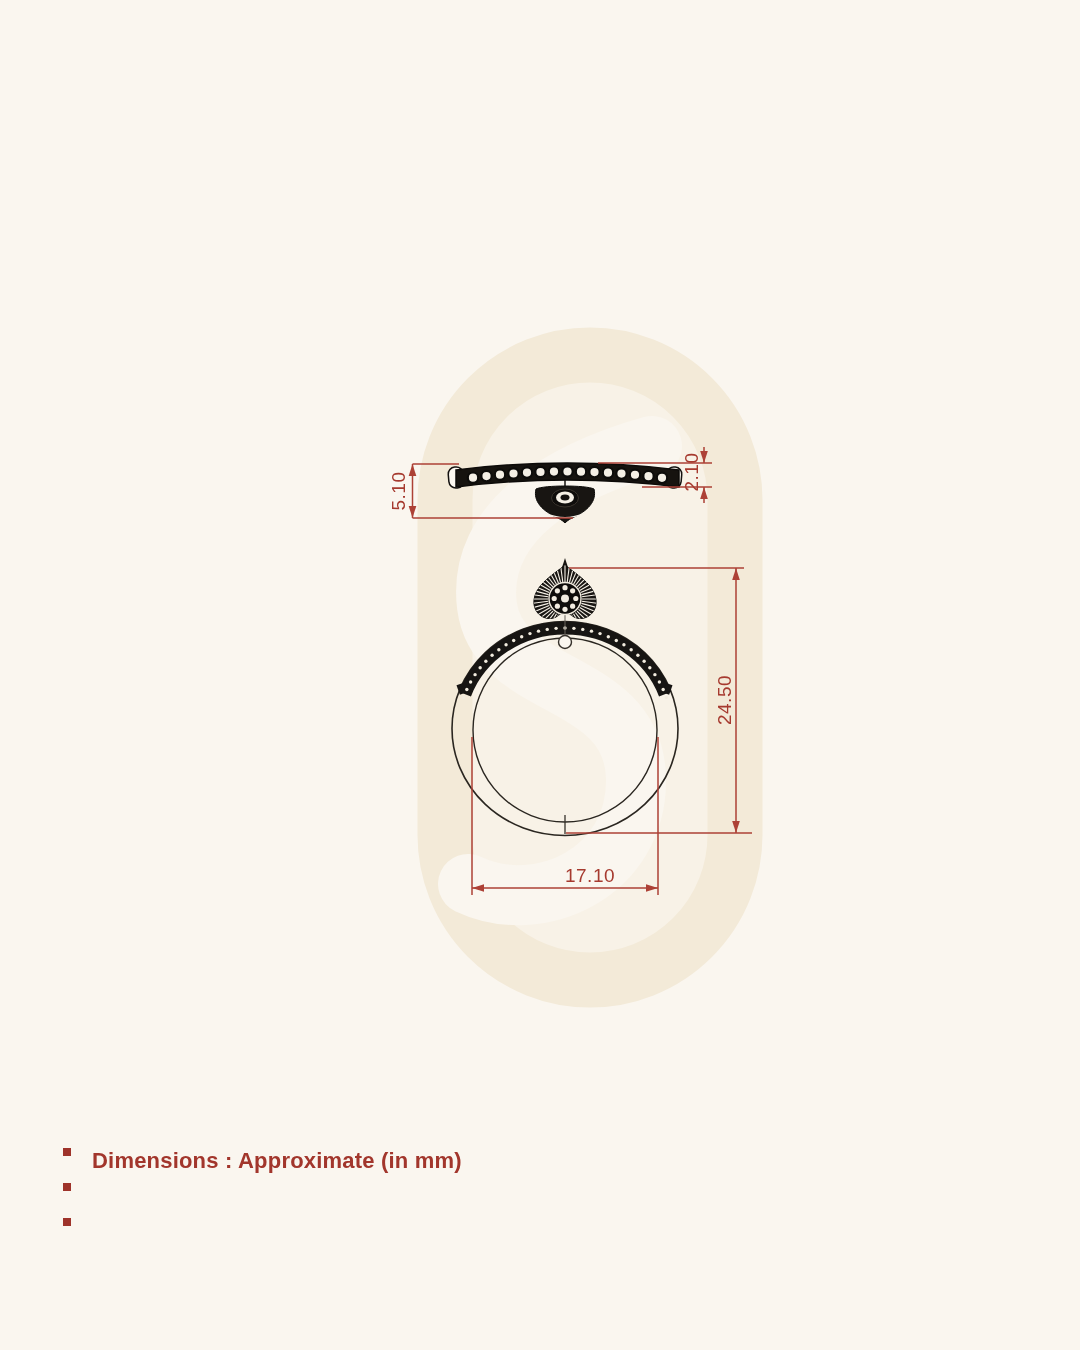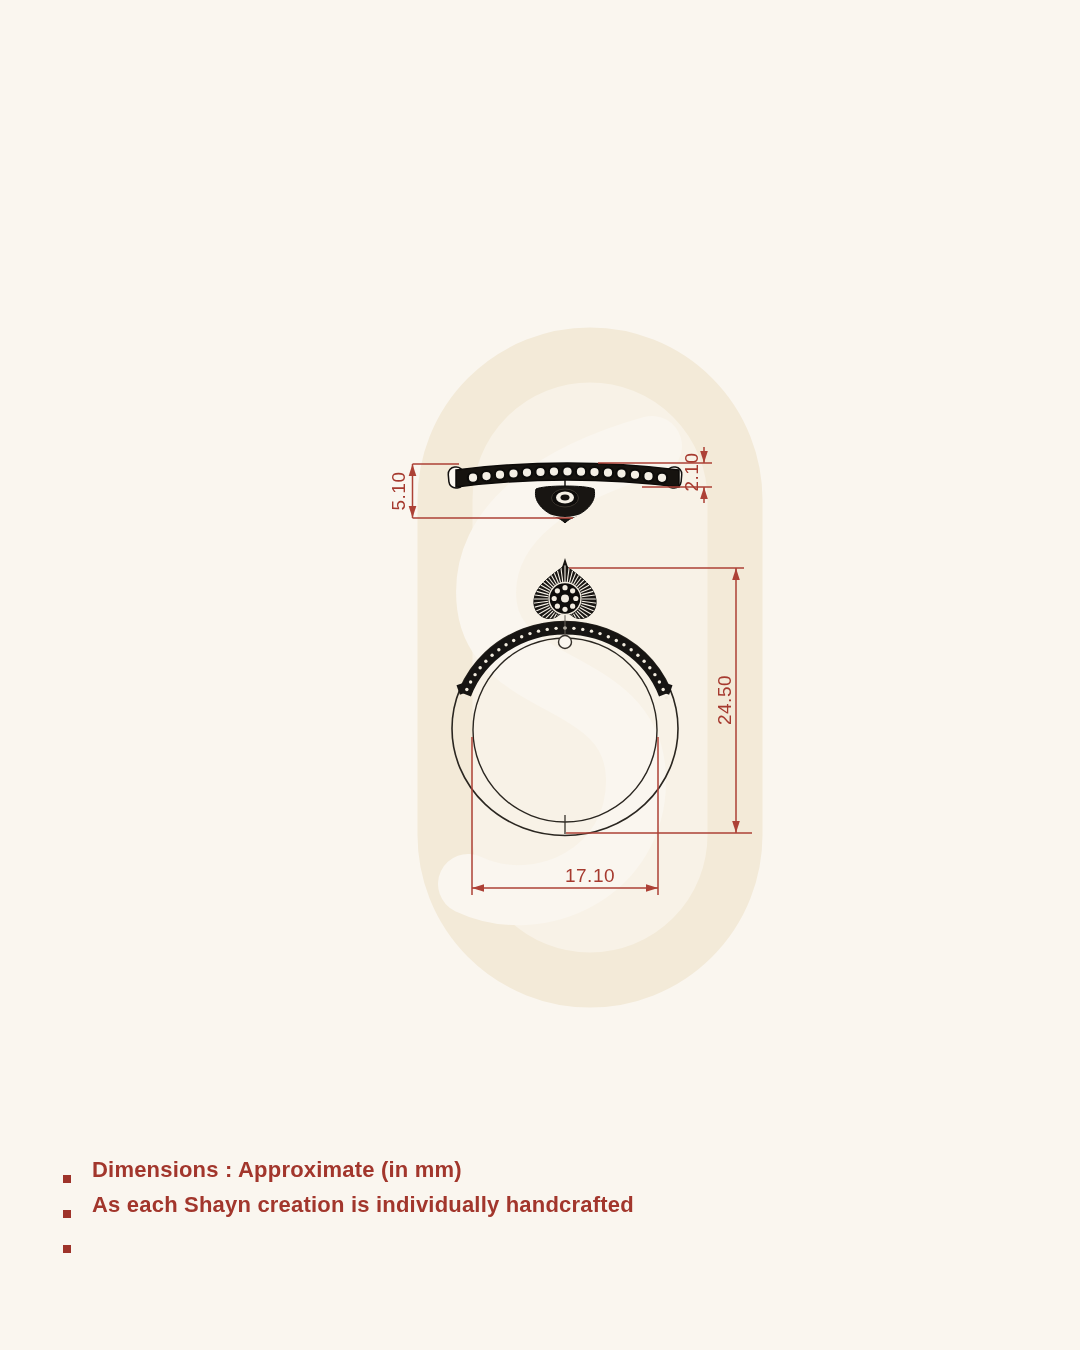--- a/index.html
+++ b/index.html
@@ -9,21 +9,21 @@
     font-family:"Liberation Sans",sans-serif;
   }
   svg{position:absolute;inset:0;}
   .dim-label{
     position:absolute;color:#a63a2f;font-size:19px;font-weight:500;
     letter-spacing:.5px;white-space:nowrap;
     transform:translate(-50%,-50%);
   }
   .dim-label.rot{transform:translate(-50%,-50%) rotate(-90deg);}
   .notes{position:absolute;left:63px;top:1148px;}
-  .note-row{display:flex;align-items:flex-end;height:35px;}
+  .note-row{display:flex;align-items:flex-start;height:35px;}
   .bullet{width:8px;height:8px;background:#9e332a;margin-right:21px;flex:none;}
   .note-text{
     font-size:22px;font-weight:600;color:#a2362c;letter-spacing:.2px;
     white-space:nowrap;
   }
 </style>
 </head>
 <body>
 
 <div class="canvas">
@@ -229,19 +229,18 @@
   <div class="dim-label rot" style="left:725px;top:700px">24.50</div>
   <div class="dim-label" style="left:590px;top:876px">17.10</div>
 
   <div class="notes">
     <div class="note-row">
       <span class="bullet"></span>
       <span class="note-text">Dimensions : Approximate (in mm)</span>
     </div>
     <div class="note-row">
       <span class="bullet"></span>
-      <span class="note-text">As each Shayn creation is individually handcrafted</span>
     </div>
     <div class="note-row">
       <span class="bullet"></span>
     </div>
   </div>
 </div>
 
 </body></html>

